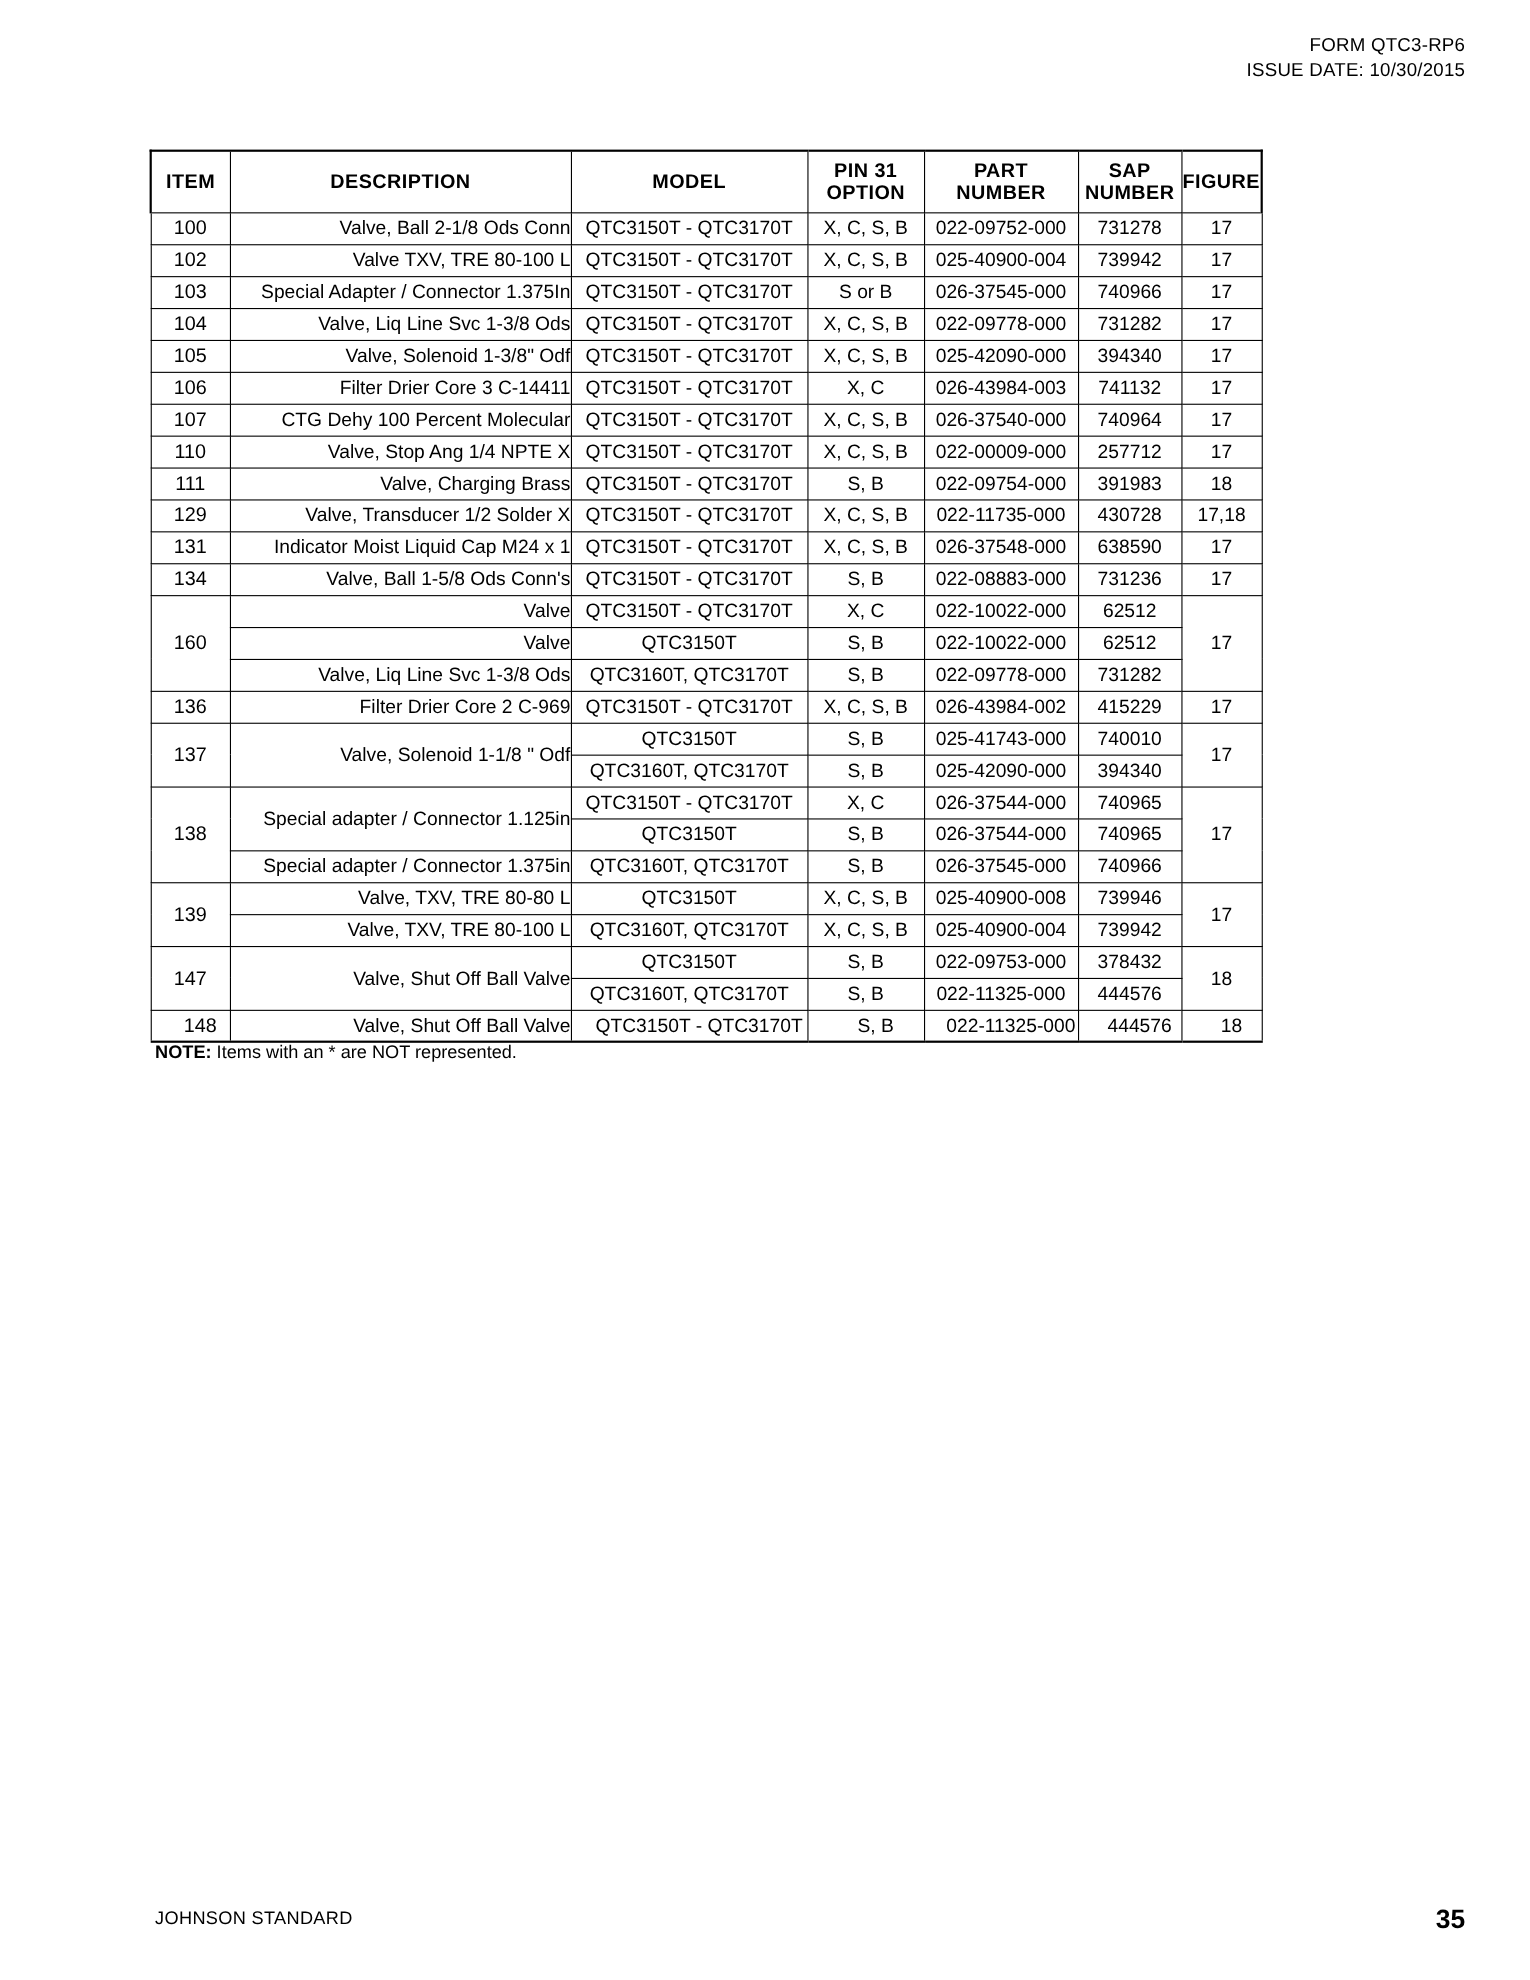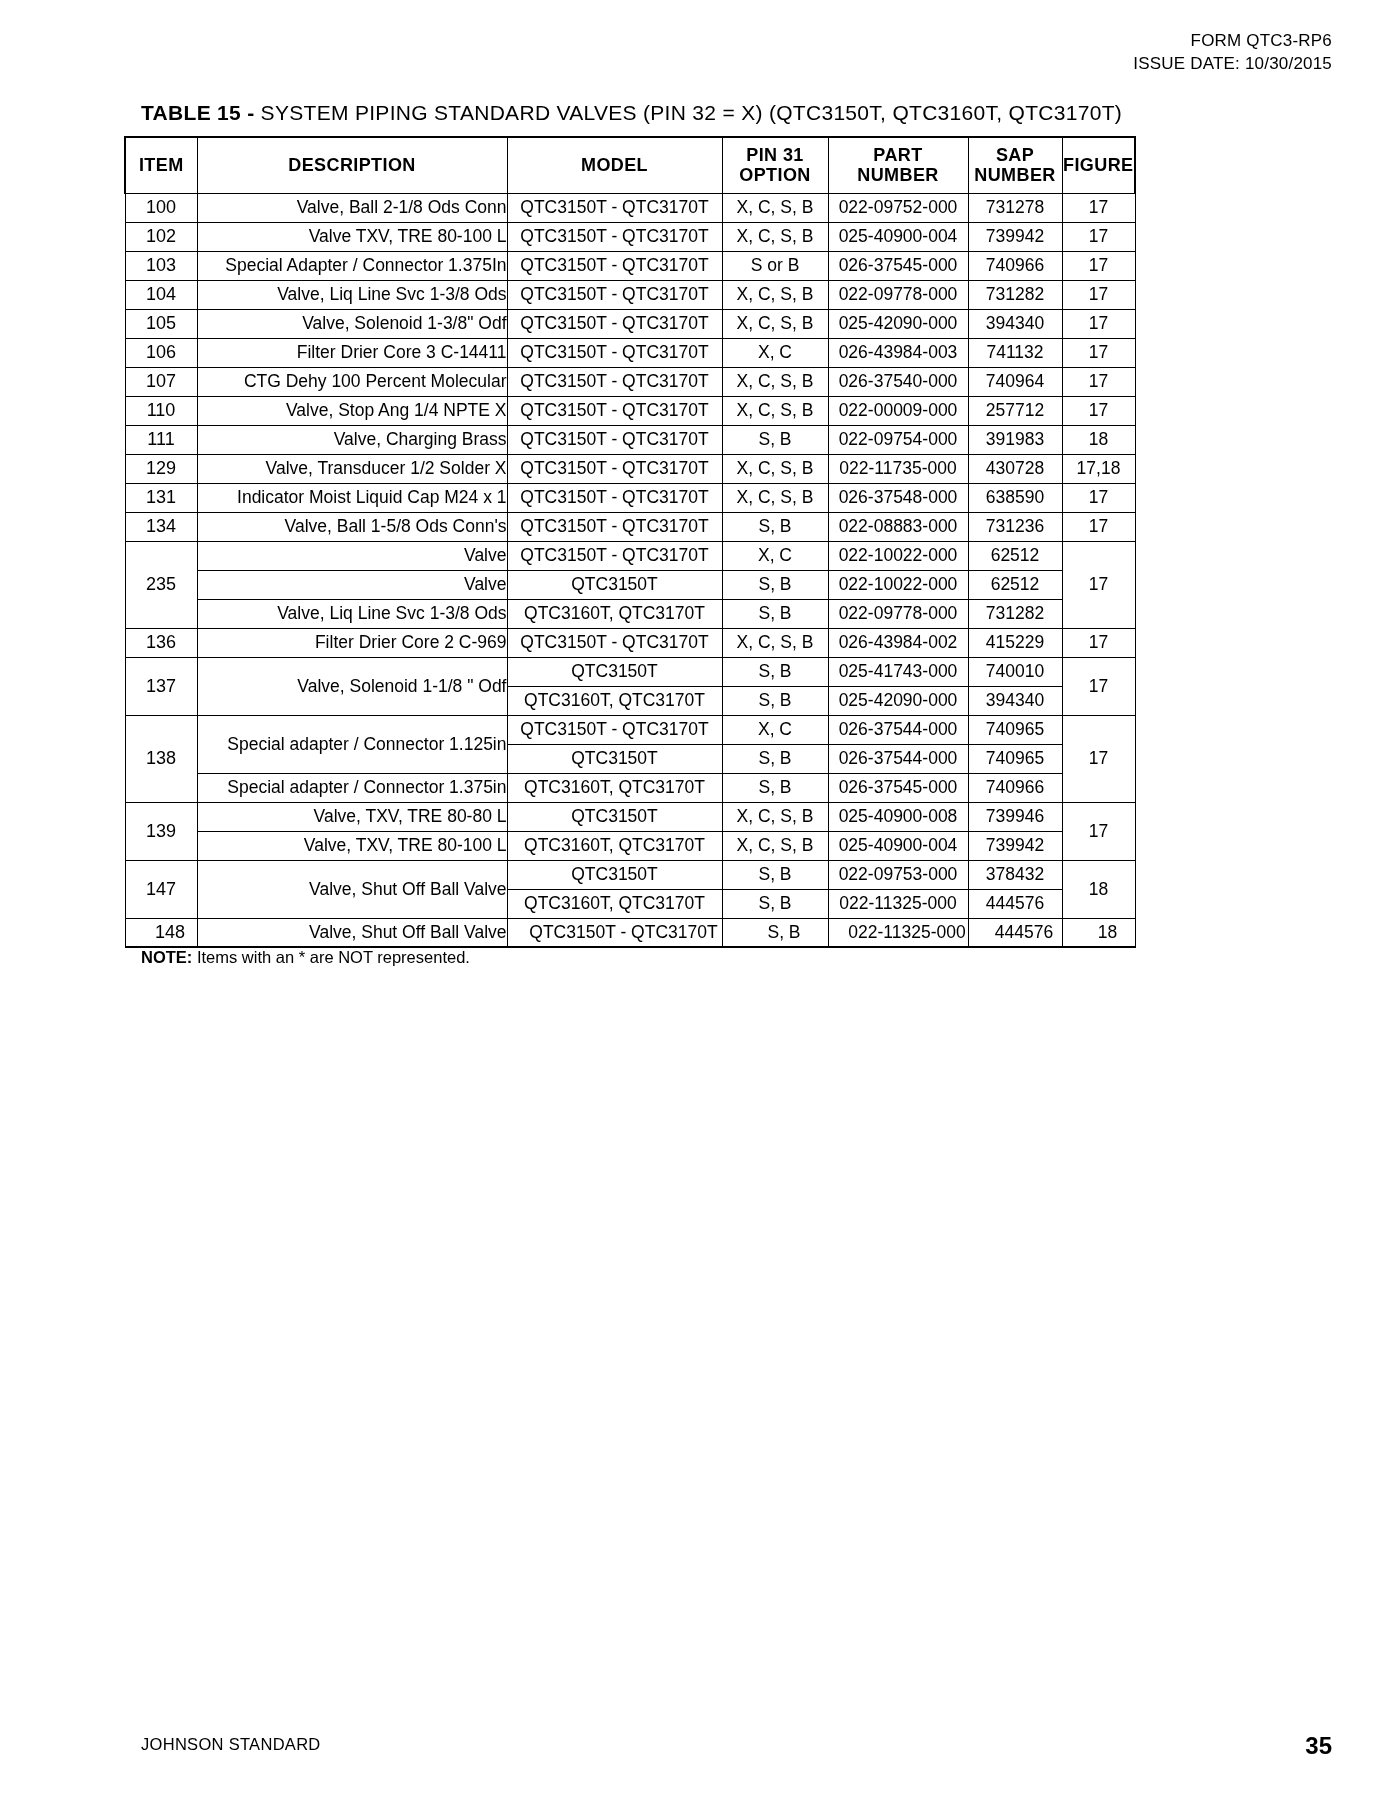--- a/index.html
+++ b/index.html
@@ -41,21 +41,21 @@
     top: 101px;
     font-size: 21px;
     letter-spacing: 0.3px;
     white-space: nowrap;
   }
   .table-title .tt-bold { font-weight: bold; }
 
   
   .tbl-wrap {
     position: absolute;
-    left: 124px;
+    left: 136px;
     top: 136px;
     width: 1010px;
   }
   table.parts {
     border-collapse: collapse;
     width: 1010px;
     table-layout: fixed;
     font-size: 17.5px;
   }
   table.parts td, table.parts th {
@@ -121,23 +121,20 @@
 </head>
 <body>
 
 <div class="page">
 
   <div class="doc-header">
     <div>FORM QTC3-RP6</div>
     <div>ISSUE DATE: 10/30/2015</div>
   </div>
 
-  <div class="table-title">
-    <span class="tt-bold">TABLE 15 -</span><span> SYSTEM PIPING STANDARD VALVES (PIN 32 = X) (QTC3150T, QTC3160T, QTC3170T)</span>
-  </div>
 
   <div class="tbl-wrap">
     <table class="parts">
       <colgroup>
         <col style="width:72px">
         <col style="width:310px">
         <col style="width:215px">
         <col style="width:106px">
         <col style="width:140px">
         <col style="width:94px">
@@ -266,21 +263,21 @@
           <tr>
             <td class="c-item grp-top">134</td>
             <td class="c-desc grp-top">Valve, Ball 1-5/8 Ods Conn's</td>
             <td class="c-model grp-top">QTC3150T - QTC3170T</td>
             <td class="c-pin grp-top">S, B</td>
             <td class="c-part grp-top">022-08883-000</td>
             <td class="c-sap grp-top">731236</td>
             <td class="c-fig grp-top">17</td>
           </tr>
           <tr>
-            <td class="c-item grp-top" rowspan="3">235</td>
+            <td class="c-item grp-top" rowspan="3">160</td>
             <td class="c-desc grp-top">Valve</td>
             <td class="c-model grp-top">QTC3150T - QTC3170T</td>
             <td class="c-pin grp-top">X, C</td>
             <td class="c-part grp-top">022-10022-000</td>
             <td class="c-sap grp-top">62512</td>
             <td class="c-fig grp-top" rowspan="3">17</td>
           </tr>
           <tr>
             <td class="c-desc">Valve</td>
             <td class="c-model">QTC3150T</td>

